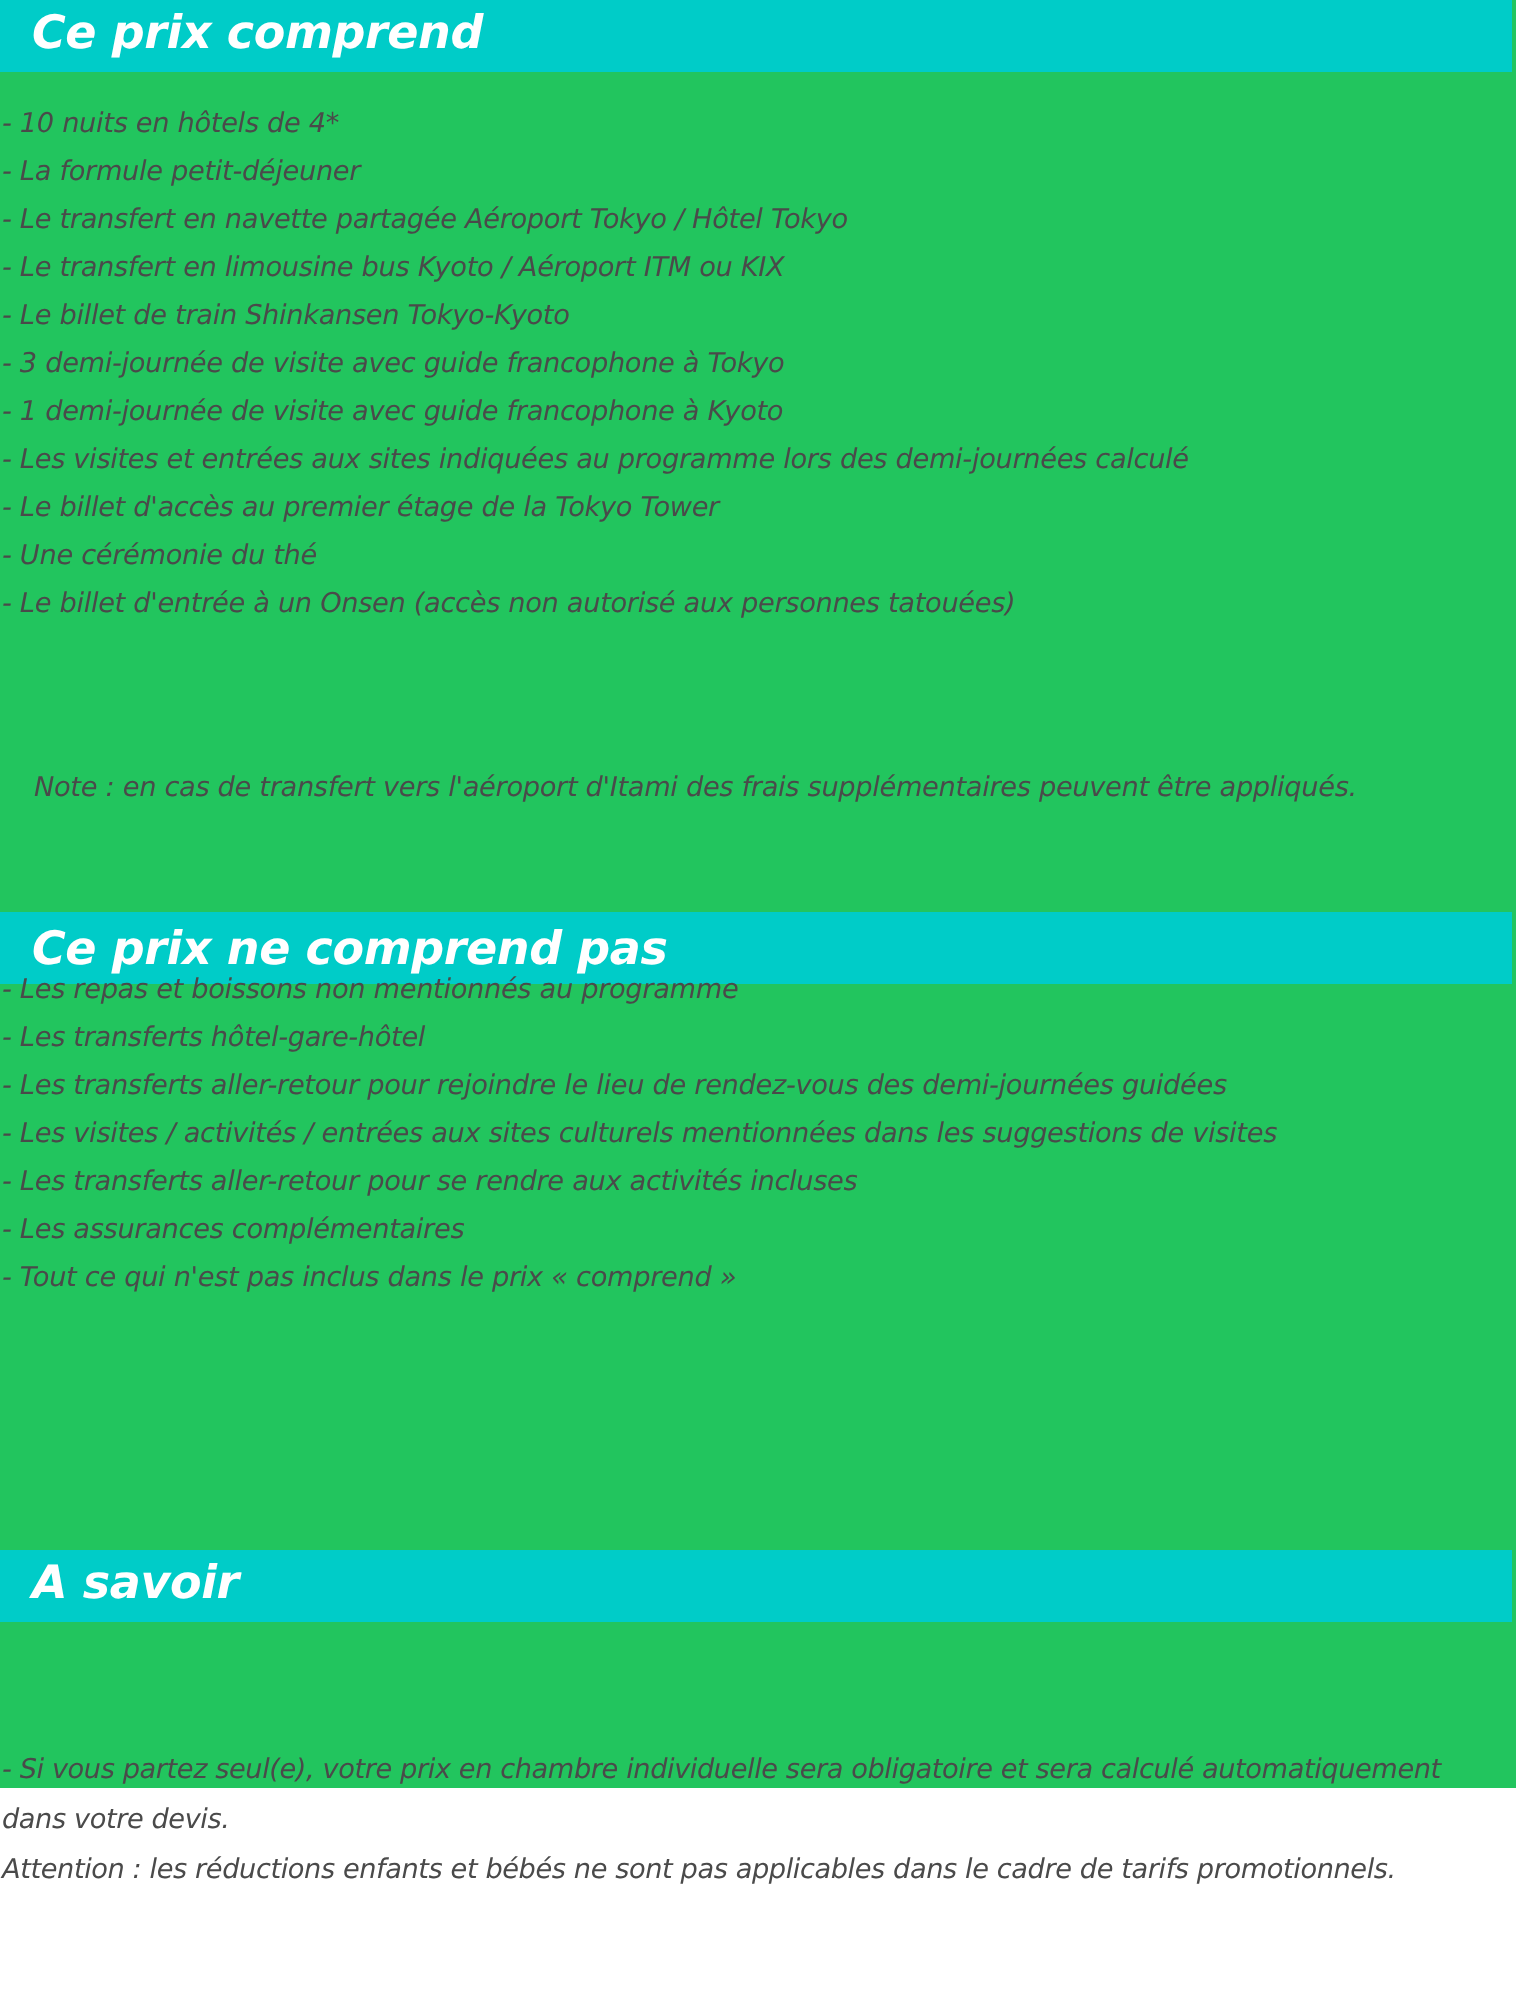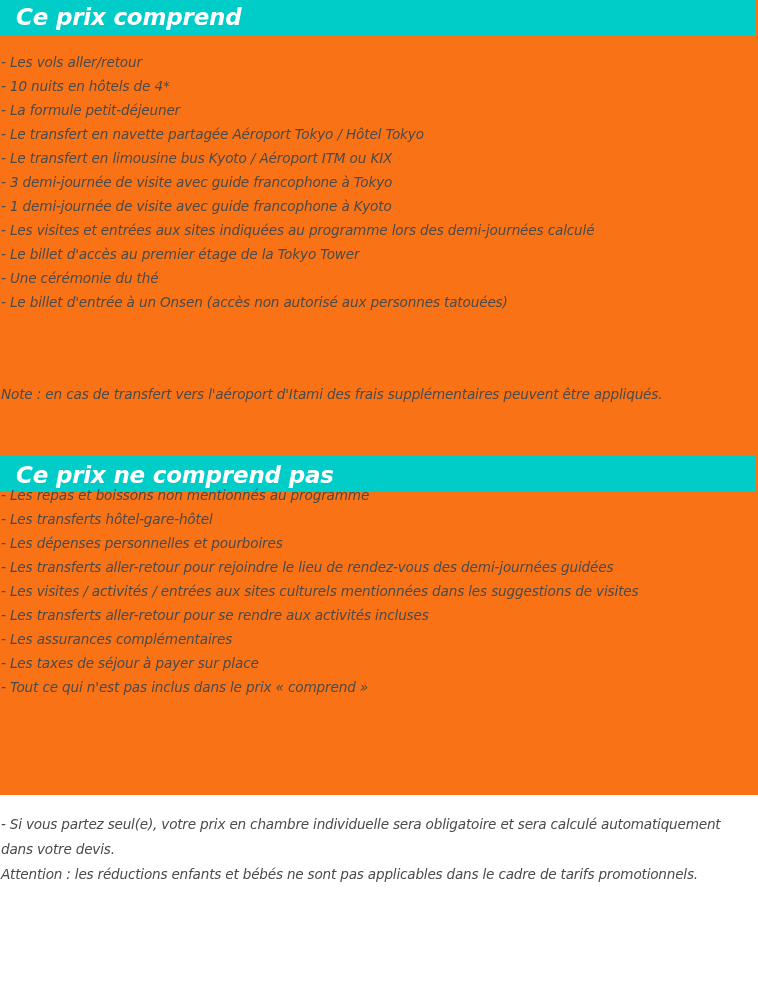--- a/index.html
+++ b/index.html
@@ -10,22 +10,22 @@
     width: 758px;
     height: 1003px;
     background: #ffffff;
     font-family: "DejaVu Sans", sans-serif;
     overflow: hidden;
   }
 
   .page {
     position: relative;
     width: 758px;
-    height: 795px;
-    background: #f97316;
+    height: 894px;
+    background: #22c55e;
   }
 
   
   .section-bar {
     position: absolute;
     left: 0;
     width: 756px;
     height: 36px;
     background: #00ccc8;
     overflow: hidden;
@@ -63,21 +63,21 @@
     padding-left: 1px;
     letter-spacing: -0.15px;
   }
   .note-line {
     font-family: "DejaVu Sans", sans-serif;
     font-style: italic;
     font-size: 13.6px;
     line-height: 24px;
     color: #4a4a4a;
     white-space: nowrap;
-    padding-left: 1px;
+    padding-left: 17px;
     letter-spacing: -0.15px;
   }
   .para {
     font-family: "DejaVu Sans", sans-serif;
     font-style: italic;
     font-size: 13.6px;
     line-height: 25px;
     color: #4a4a4a;
     padding-left: 1px;
     padding-right: 10px;
@@ -87,52 +87,53 @@
 </head>
 <body>
 
 <div class="page">
 
   <div class="section-bar" style="top:0px;">
     <div class="bar-title">Ce prix comprend</div>
   </div>
 
   <div class="body-block" style="top:50px;">
-    <div class="line">- Les vols aller/retour</div>
     <div class="line">- 10 nuits en hôtels de 4*</div>
     <div class="line">- La formule petit-déjeuner</div>
     <div class="line">- Le transfert en navette partagée Aéroport Tokyo / Hôtel Tokyo</div>
     <div class="line">- Le transfert en limousine bus Kyoto / Aéroport ITM ou KIX</div>
+    <div class="line">- Le billet de train Shinkansen Tokyo-Kyoto</div>
     <div class="line">- 3 demi-journée de visite avec guide francophone à Tokyo</div>
     <div class="line">- 1 demi-journée de visite avec guide francophone à Kyoto</div>
     <div class="line">- Les visites et entrées aux sites indiquées au programme lors des demi-journées calculé</div>
     <div class="line">- Le billet d'accès au premier étage de la Tokyo Tower</div>
     <div class="line">- Une cérémonie du thé</div>
     <div class="line">- Le billet d'entrée à un Onsen (accès non autorisé aux personnes tatouées)</div>
   </div>
 
   <div class="body-block" style="top:382px;">
     <div class="note-line">Note : en cas de transfert vers l'aéroport d'Itami des frais supplémentaires peuvent être appliqués.</div>
   </div>
 
   <div class="section-bar clip-low" style="top:456px;">
     <div class="bar-title">Ce prix ne comprend pas</div>
   </div>
 
   <div class="body-block" style="top:483px;">
     <div class="line">- Les repas et boissons non mentionnés au programme</div>
     <div class="line">- Les transferts hôtel-gare-hôtel</div>
-    <div class="line">- Les dépenses personnelles et pourboires</div>
     <div class="line">- Les transferts aller-retour pour rejoindre le lieu de rendez-vous des demi-journées guidées</div>
     <div class="line">- Les visites / activités / entrées aux sites culturels mentionnées dans les suggestions de visites</div>
     <div class="line">- Les transferts aller-retour pour se rendre aux activités incluses</div>
     <div class="line">- Les assurances complémentaires</div>
-    <div class="line">- Les taxes de séjour à payer sur place</div>
     <div class="line">- Tout ce qui n'est pas inclus dans le prix « comprend »</div>
   </div>
 
+  <div class="section-bar" style="top:775px;">
+    <div class="bar-title">A savoir</div>
+  </div>
 
-  <div class="body-block" style="top:812px;">
+  <div class="body-block" style="top:873px;">
     <div class="para">- Si vous partez seul(e), votre prix en chambre individuelle sera obligatoire et sera calculé automatiquement dans votre devis.</div>
     <div class="para">Attention : les réductions enfants et bébés ne sont pas applicables dans le cadre de tarifs promotionnels.</div>
   </div>
 
 </div>
 
 </body></html>

